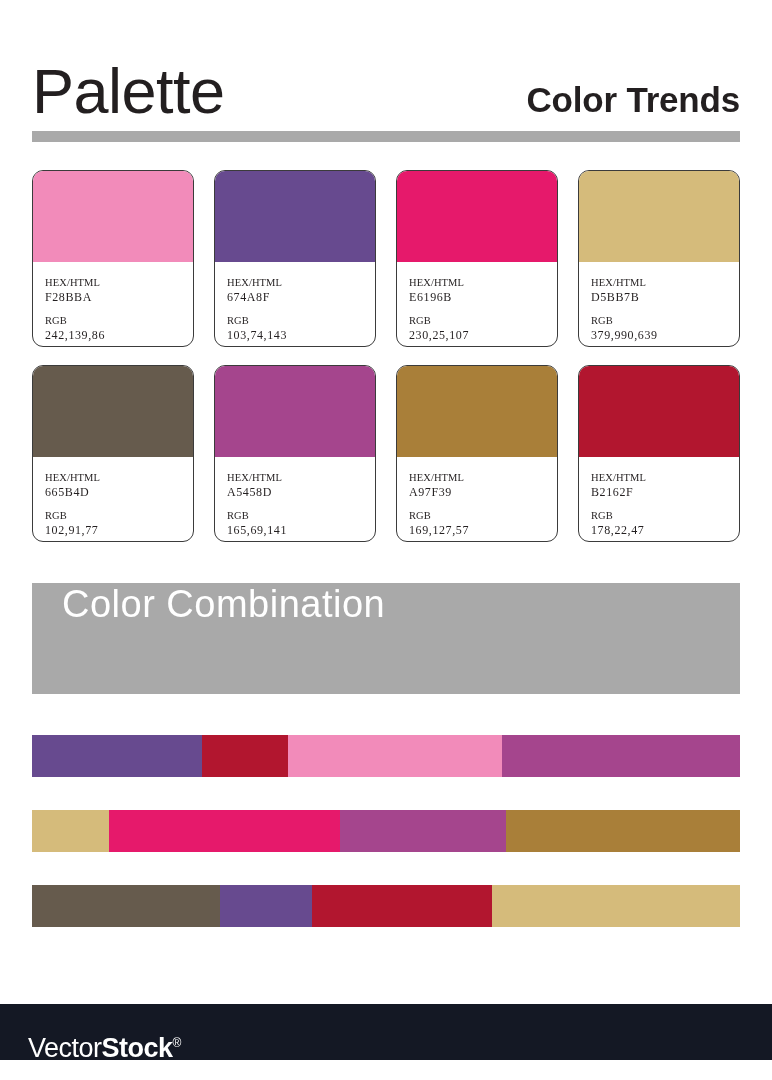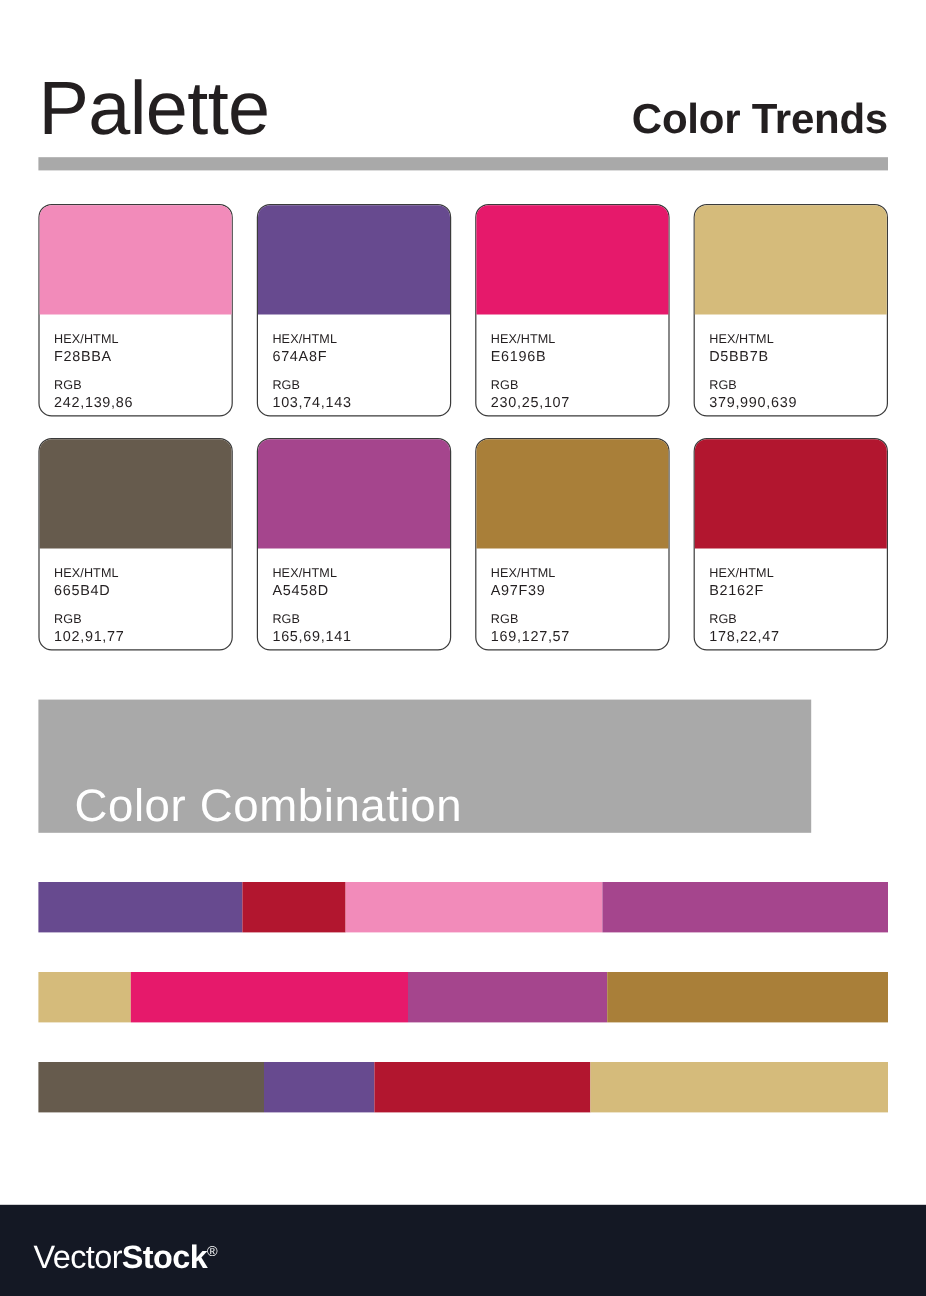--- a/index.html
+++ b/index.html
@@ -56,20 +56,21 @@
     left: 32px;
     top: 170px;
     width: 708px;
     display: flex;
     flex-direction: column;
     gap: 18px;
   }
   .grid-row {
     display: flex;
     gap: 20px;
+    font-family: Liberation Serif, serif;
   }
   .card {
     width: 166px;
     height: 177px;
     border: 1px solid #3b3b3b;
     border-radius: 11px;
     background: #ffffff;
     box-sizing: border-box;
     overflow: hidden;
     display: flex;
@@ -100,25 +101,25 @@
   }
   .info-gap {
     height: 10px;
   }
 
   
   .combo-banner {
     position: absolute;
     left: 32px;
     top: 583px;
-    width: 644px;
+    width: 708px;
     height: 111px;
     background: #a9a9a9;
     display: flex;
-    align-items: flex-end;
+    align-items: flex-start;
   }
   .combo-banner-text {
     color: #ffffff;
     font-size: 38px;
     font-weight: 400;
     letter-spacing: 0.5px;
     padding-left: 30px;
   }
 
   
@@ -139,21 +140,21 @@
   .bar-seg {
     height: 100%;
   }
 
   
   .footer {
     position: absolute;
     left: 0;
     top: 1004px;
     width: 772px;
-    height: 76px;
+    height: 56px;
     background: #141824;
   }
   .footer-logo {
     position: absolute;
     left: 28px;
     top: 24px;
     color: #ffffff;
     font-size: 27px;
     line-height: 30px;
     letter-spacing: -0.5px;

